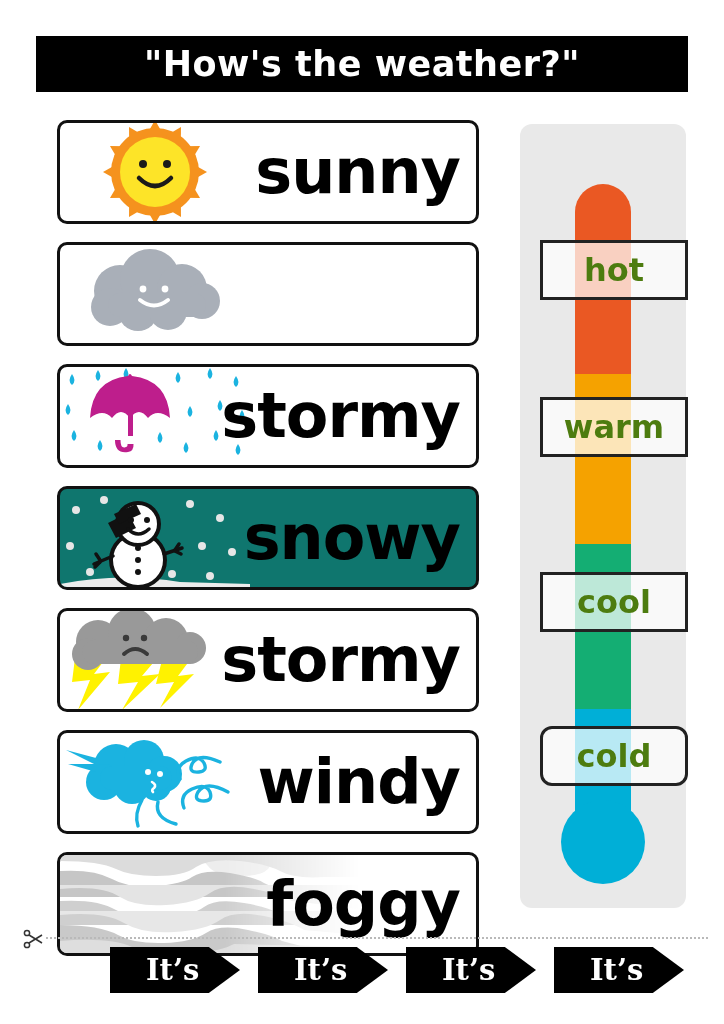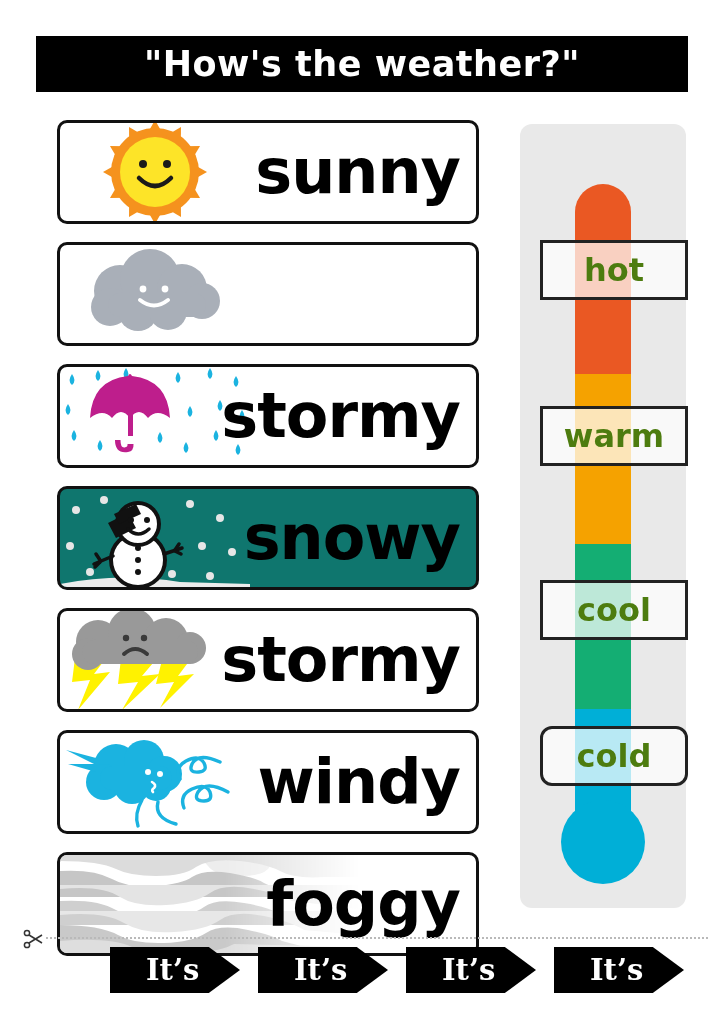--- a/index.html
+++ b/index.html
@@ -66,22 +66,22 @@
   }
   .thermo-label {
     position: absolute; left: 20px; width: 148px; height: 60px;
     background: rgba(255,255,255,0.72);
     border: 3px solid #222;
     display: flex; align-items: center; justify-content: center;
     font-size: 32px; font-weight: 600; color: #4d7c0f;
     line-height: 1; font-family: "DejaVu Sans", sans-serif;
   }
   .lab-hot  { top: 116px; }
-  .lab-warm { top: 282px; }
-  .lab-cool { top: 448px; margin-top: 8px; }
+  .lab-warm { top: 273px; }
+  .lab-cool { top: 448px; }
   .lab-cold { top: 602px; border-radius: 12px; }
 
   
   .cutline {
     position: absolute; left: 46px; top: 937px;
     width: 662px; height: 1px;
     border-top: 2px dotted #b9b9b9;
   }
   .scissors {
     position: absolute; left: 22px; top: 928px;

